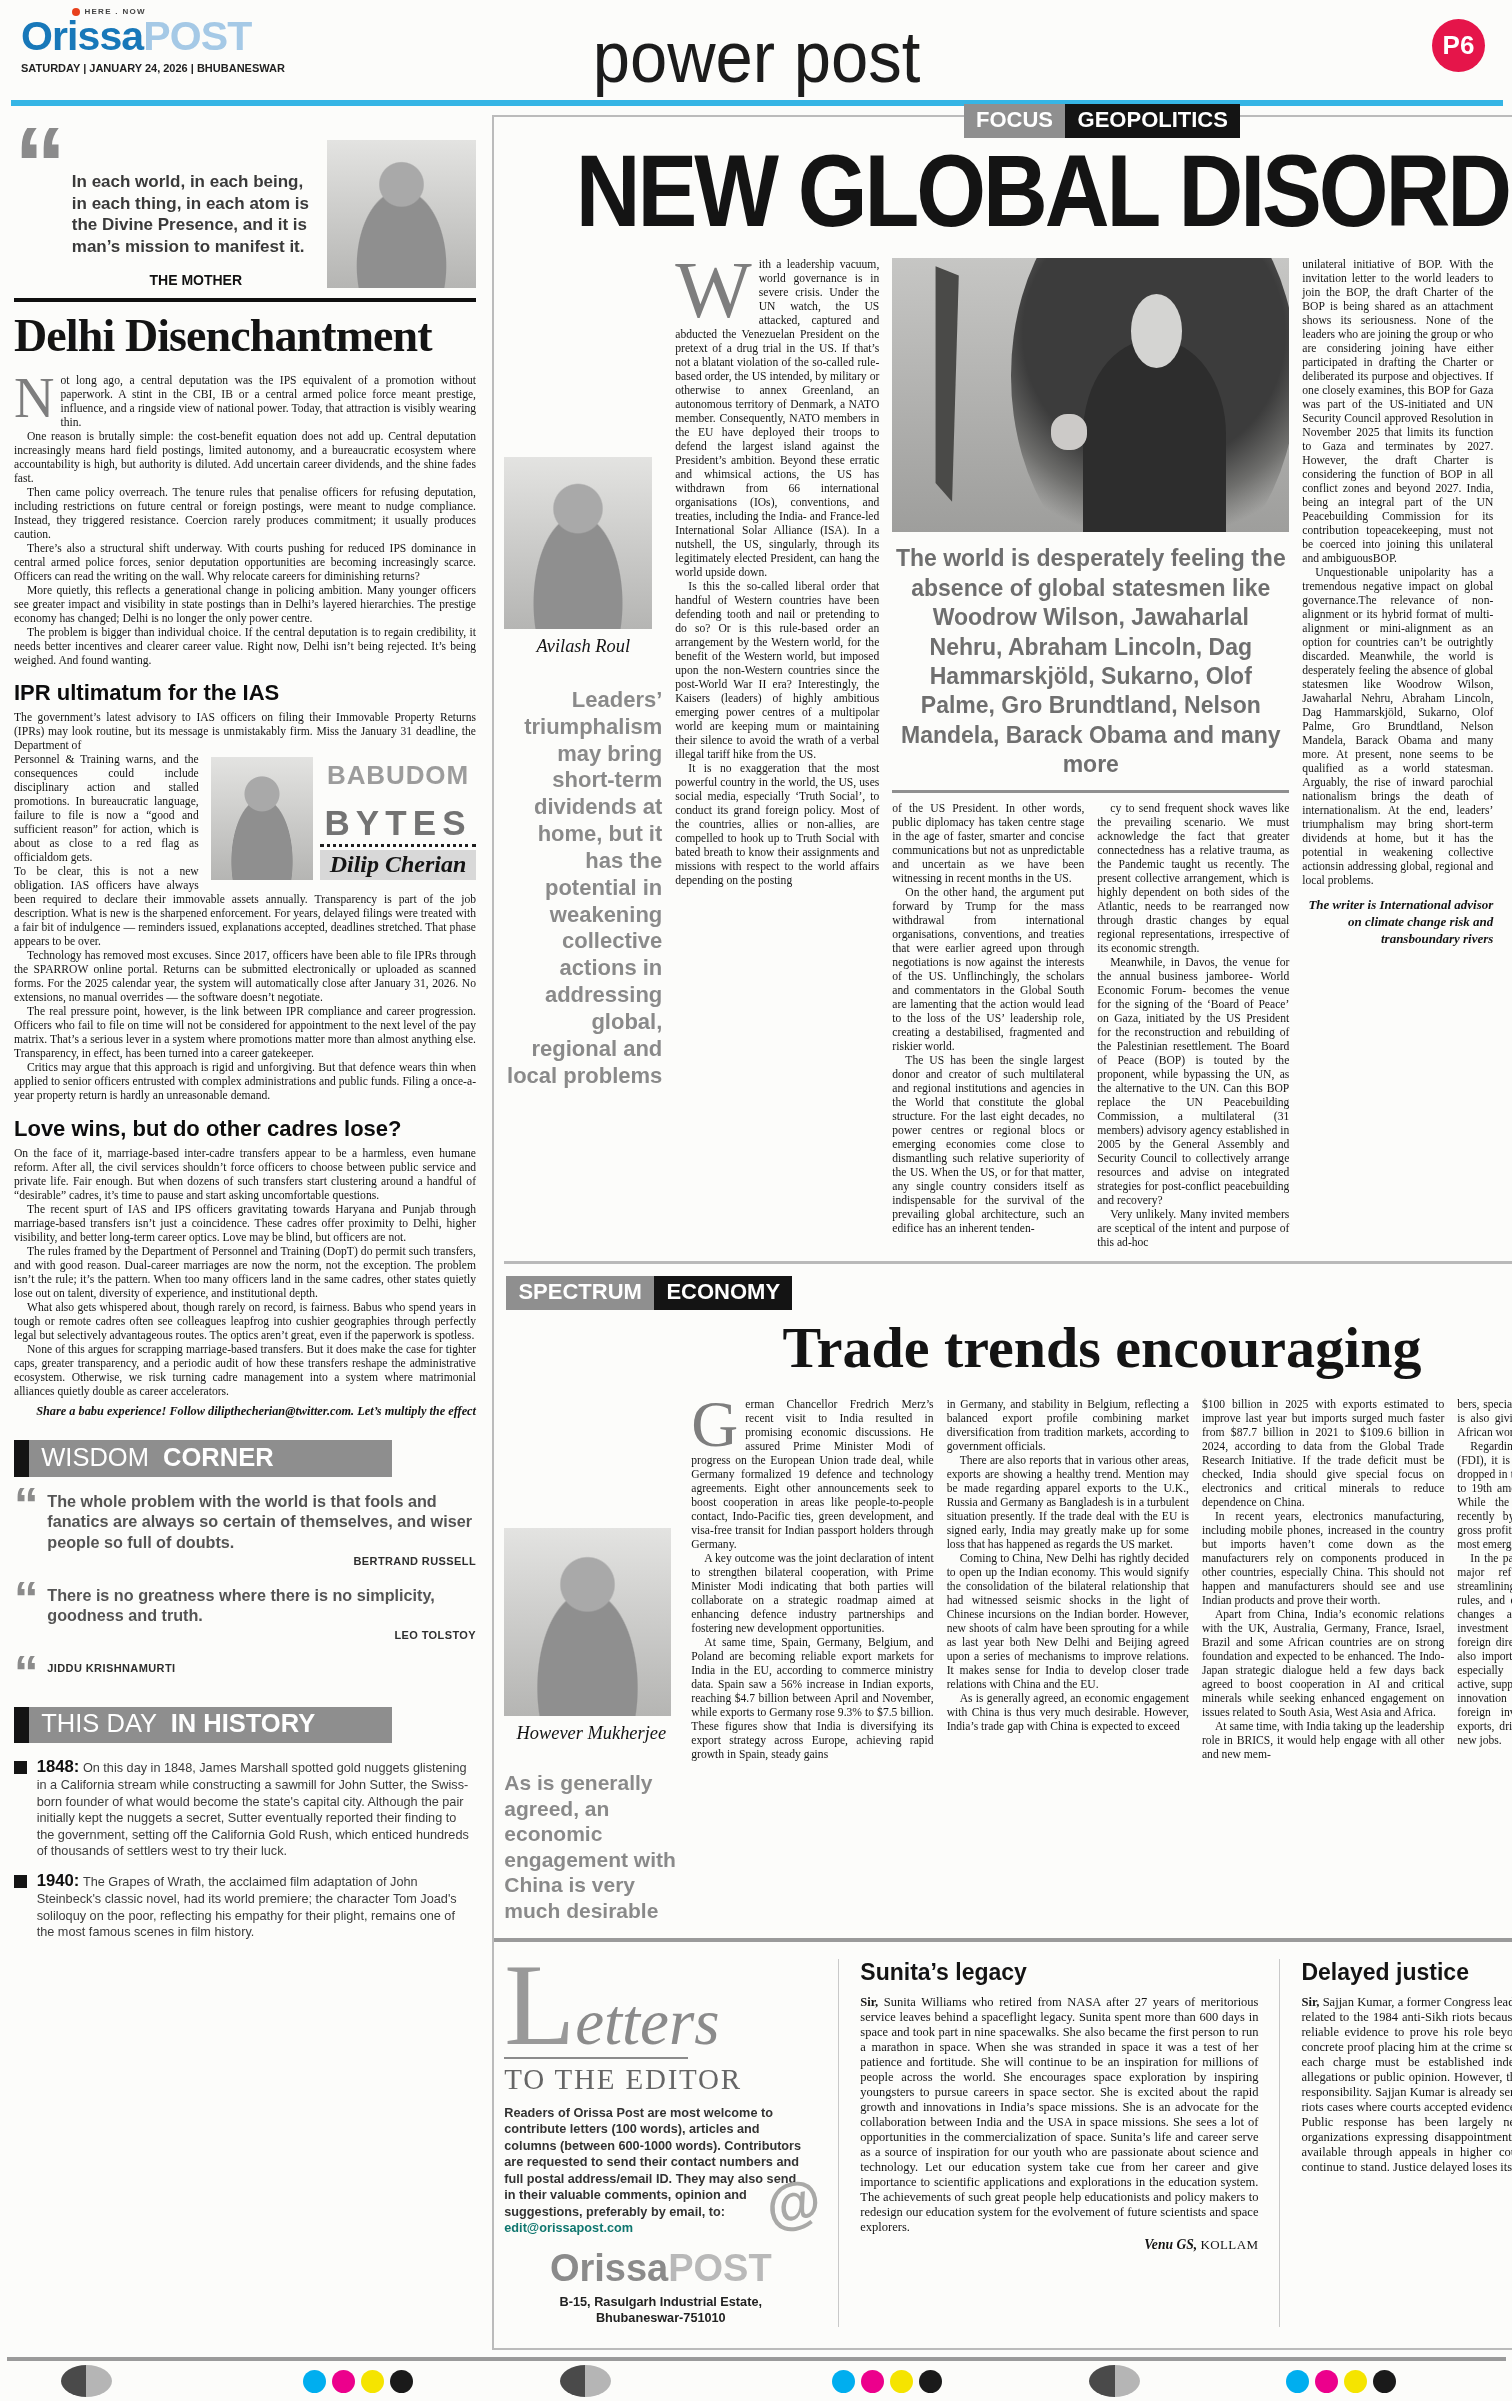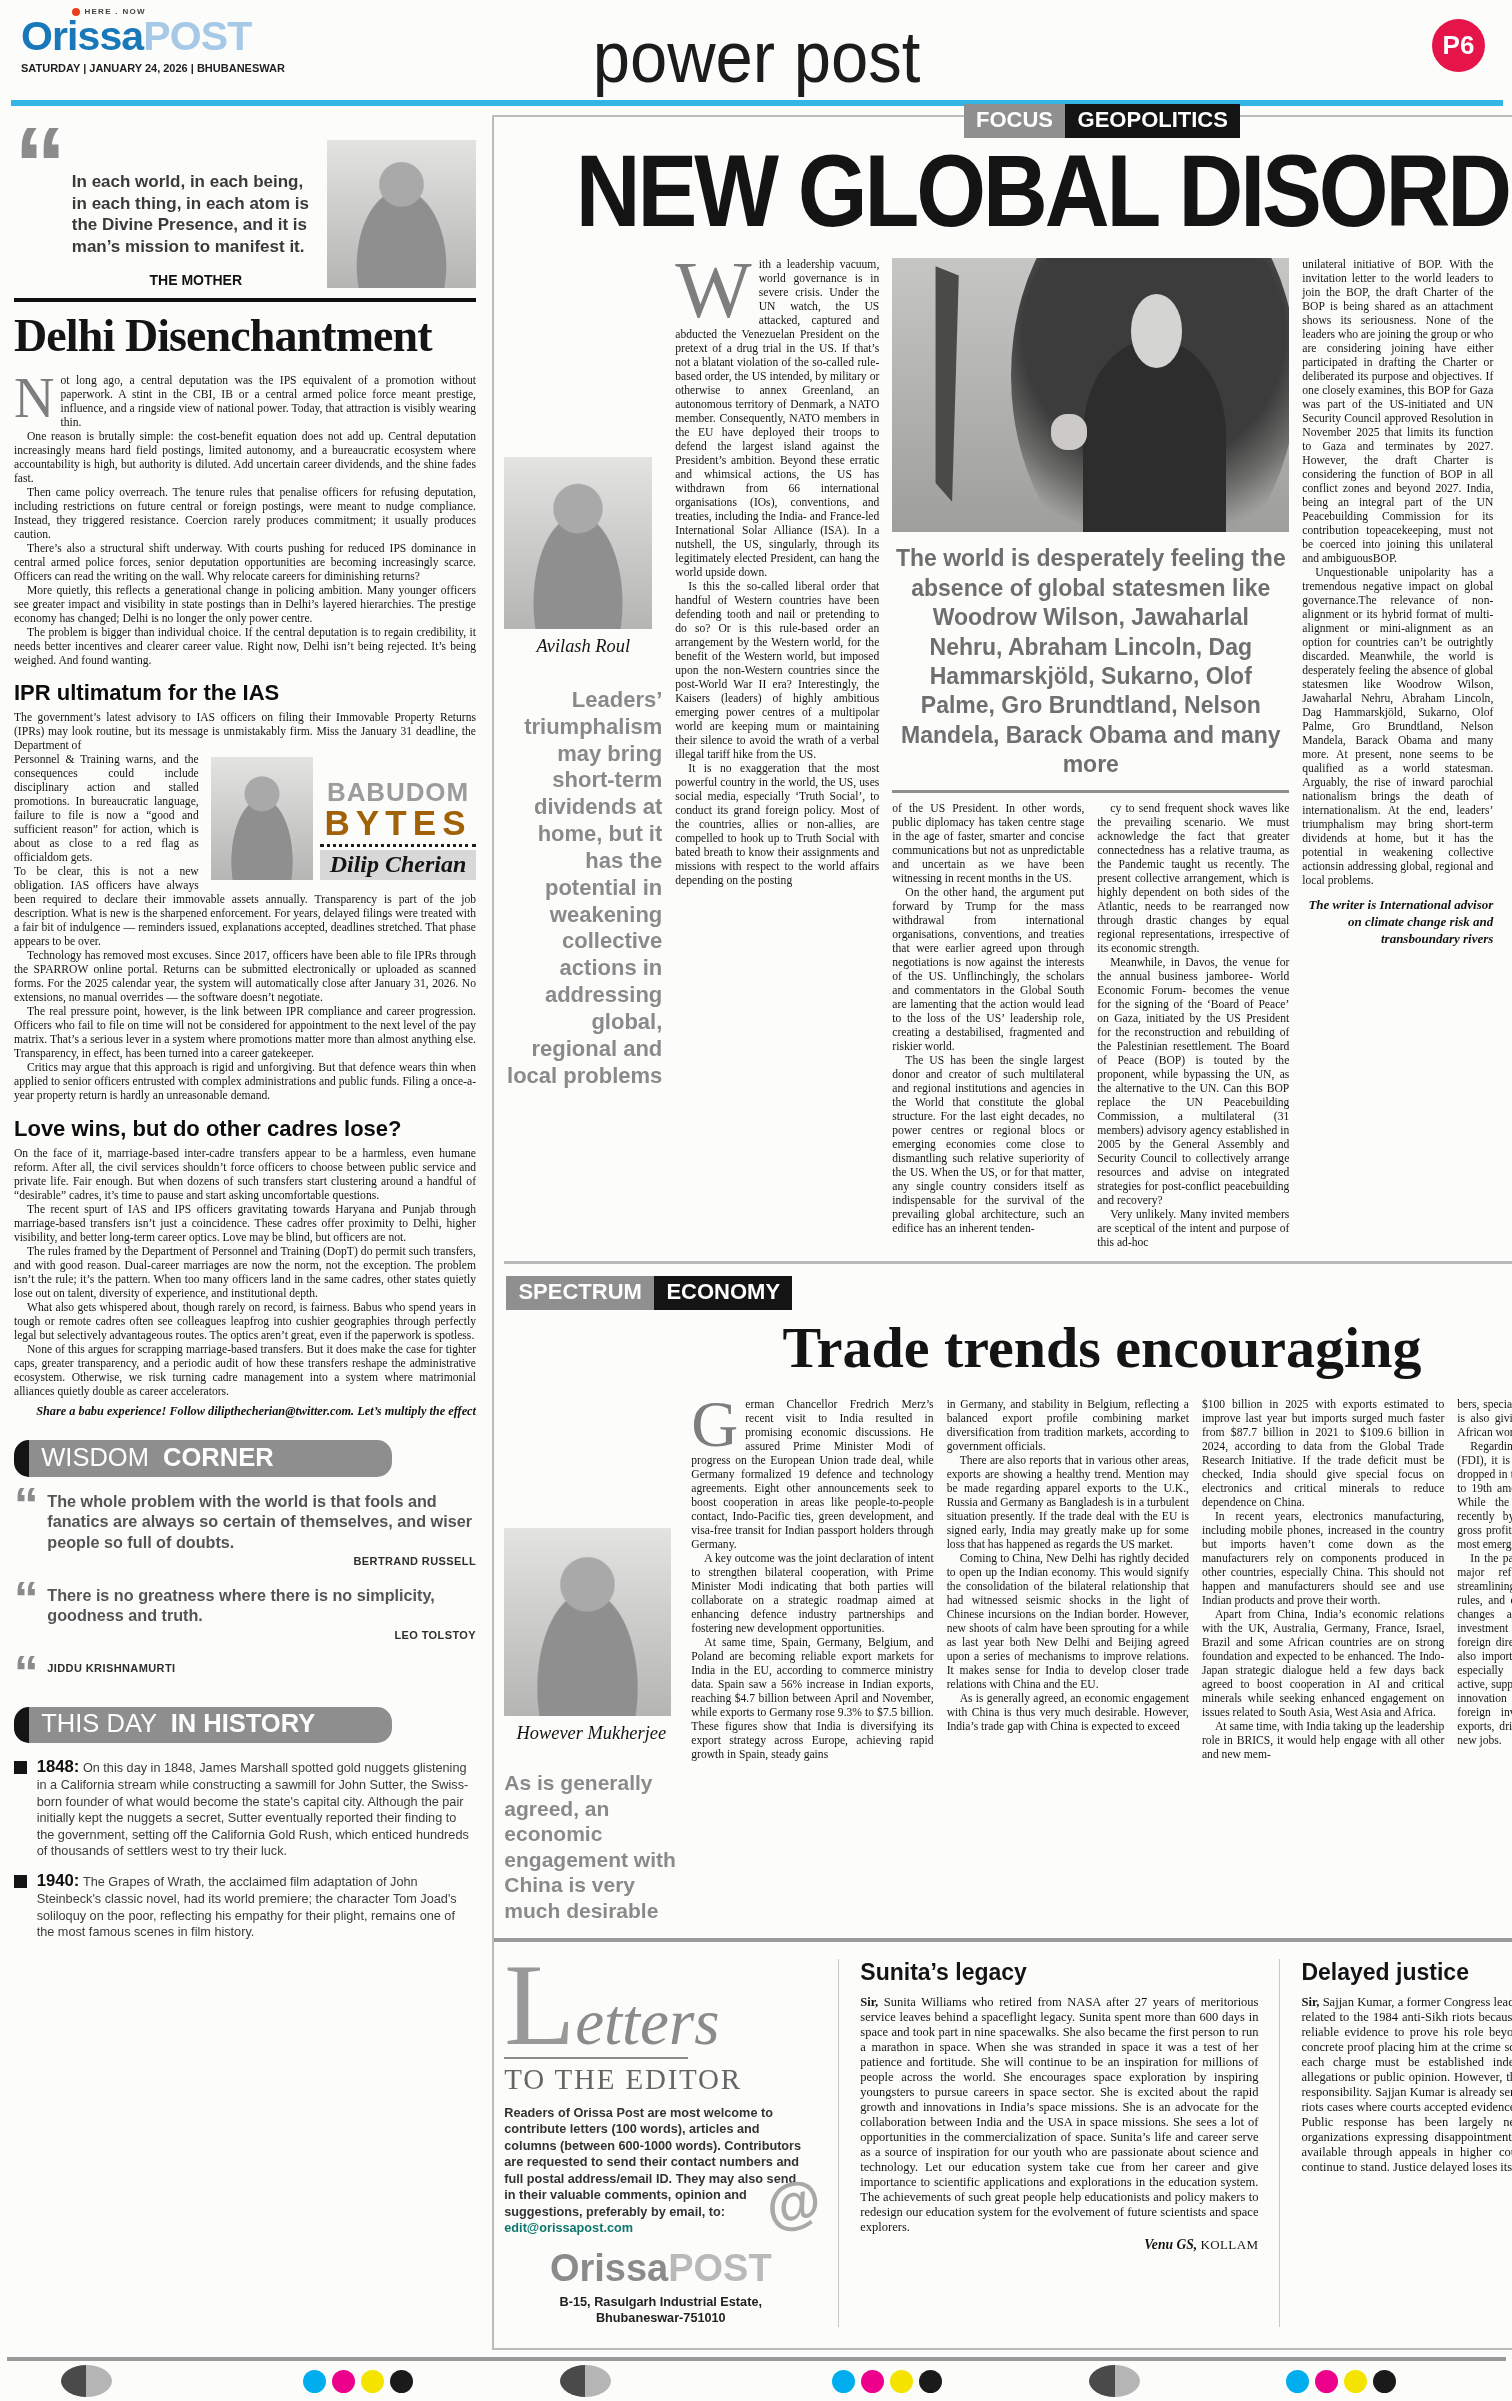--- a/index.html
+++ b/index.html
@@ -49,29 +49,29 @@
   .dc-w p:first-child::first-letter{float:left;font-size:81px;line-height:61px;padding:1.8px 7px 0 0;color:#7e7e7e;}
   .dc-g p:first-child::first-letter{float:left;font-size:65px;line-height:49px;padding:1.8px 7px 0 0;color:#7e7e7e;}
   .subhead{font:700 22px "Liberation Sans",sans-serif;margin:12.3px 0 5.3px;color:#0d0d0d;}
 
   
   .babudom{float:right;width:265px;margin:3.5px 0 3.5px 12.3px;}
   .babudom-inner{display:flex;gap:7px;align-items:flex-end;}
   .babudom-photo{width:102px;height:123px;flex:none;}
   .babudom-right{flex:1;text-align:center;}
   .babudom-t1{font:800 26px/1 "Liberation Sans",sans-serif;color:#9c9c9c;letter-spacing:0.9px;}
-  .babudom-t2{font:800 35px/1 "Liberation Sans",sans-serif;color:#a16207;letter-spacing:6.1px;}
+  .babudom-t2{font:800 35px/1 "Liberation Sans",sans-serif;color:#737373;letter-spacing:6.1px;margin-top:17px;}
   .babudom-dots{border-top:3.5px dotted #1e1e1e;margin:4.4px 0 2.6px;}
   .babudom-name{font:italic 700 24px/1.1 "Liberation Serif",serif;background:#d8d8d8;padding:0.9px 5.3px 2.6px;}
   .tagline{font:italic 700 12.3px "Liberation Serif",serif;text-align:right;margin-top:5.3px;clear:both;}
 
   
   .gray-bar{background:#8e8e8e;color:#fff;font-family:"Liberation Sans",sans-serif;font-size:25.5px;
             padding:4.4px 12.3px 7px;border-left:15px solid #141414;width:378px;box-sizing:border-box;
-            margin:21px 0 14px;line-height:1;border-radius:15px;}
+            margin:21px 0 14px;line-height:1;}
   .bar-light{font-weight:400;}
   .bar-bold{font-weight:700;margin-left:7px;}
 
   
   .wq{display:flex;gap:8.8px;margin-bottom:17.6px;}
   .wq-mark{font:800 49px/0.55 "Liberation Sans",sans-serif;color:#8b8b8b;flex:none;}
   .wq-text{font:700 16.2px/1.25 "Liberation Sans",sans-serif;color:#555;}
   .wq-author{font:700 11px "Liberation Sans",sans-serif;color:#2e2e2e;text-align:right;margin-top:3.5px;letter-spacing:0.4px;}
 
   

